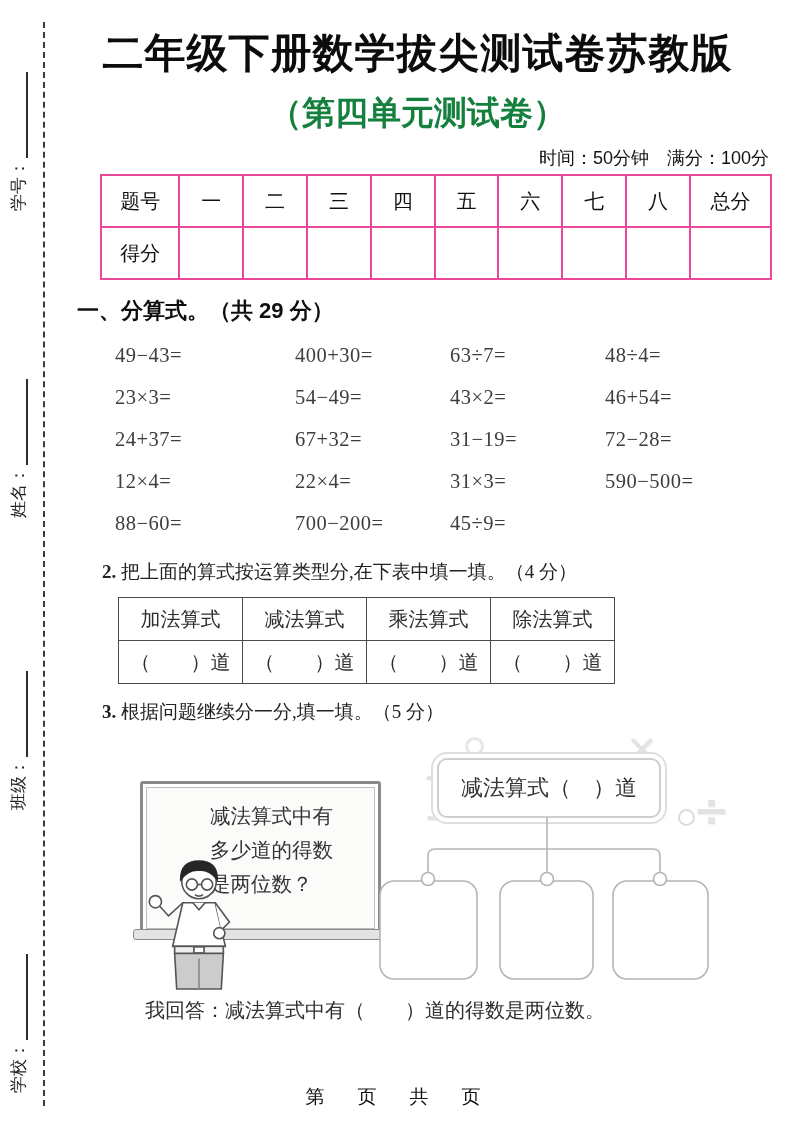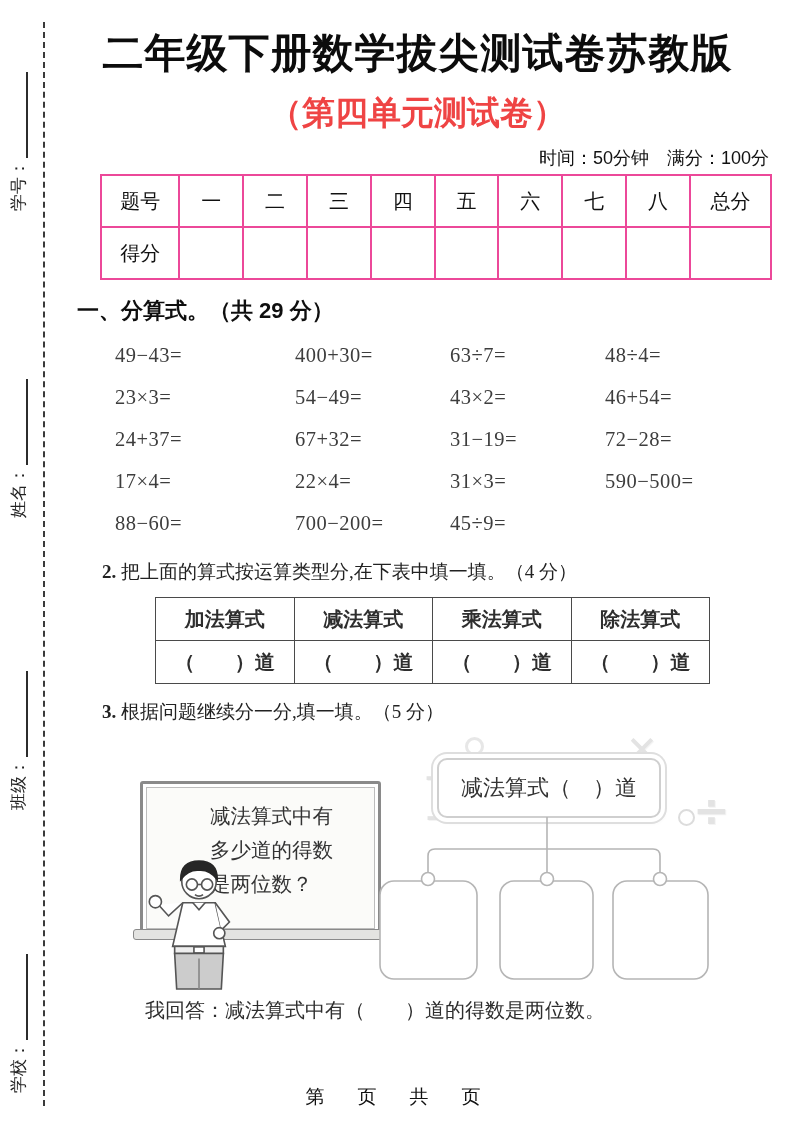--- a/index.html
+++ b/index.html
@@ -24,21 +24,21 @@
     border-bottom:2px solid #2c2c2c;margin-left:2px;
   }
   
   .content{position:absolute;left:60px;top:0;width:715px;}
   .page-title{
     margin:26px 0 0;text-align:center;font-size:41px;font-weight:bold;
     font-family:"Liberation Sans", sans-serif;color:#0c0c0c;letter-spacing:1px;
   }
   .page-subtitle{
     margin:10px 0 0;text-align:center;font-size:33px;font-weight:bold;
-    font-family:Liberation Mono, monospace;color:#ef4444;
+    font-family:Liberation Mono, monospace;color:#15803d;
   }
   .exam-meta{
     margin:10px 6px 4px 0;text-align:right;font-size:18px;
     font-family:"Liberation Sans", sans-serif;color:#111;
   }
   table.score{
     border-collapse:collapse;margin:4px 0 0 40px;width:672px;
     font-family:"Liberation Sans", sans-serif;
   }
   table.score td{
@@ -55,21 +55,21 @@
   .q-label{margin:15px 0 0 42px;font-size:19px;color:#222;}
   .q-label.q1{margin-left:55px;}
   .q-label b{font-family:"Liberation Serif", serif;}
   .arith-grid{
     margin:8px 0 0 55px;display:grid;
     grid-template-columns:180px 155px 155px 110px;
     grid-auto-rows:42px;align-items:center;
   }
   .expr{font-size:20.5px;color:#3d3d3d;letter-spacing:0.5px;}
   table.classify{
-    border-collapse:collapse;margin:12px 0 0 95px;width:555px;font-weight:bold;
+    border-collapse:collapse;margin:12px 0 0 58px;width:497px;
   }
   table.classify td{
     border:1.6px solid #4a4a4a;width:25%;height:42px;text-align:center;
     font-size:20px;color:#2e2e2e;padding:0;
   }
   
   .diagram{position:relative;height:262px;margin-top:4px;}
   .board-frame{
     position:absolute;left:80px;top:52px;width:235px;height:148px;
     background:#fbfbf9;border:3px solid #8a8a8a;border-radius:3px;
@@ -178,21 +178,21 @@
     <span class="expr">63÷7=</span>
     <span class="expr">48÷4=</span>
     <span class="expr">23×3=</span>
     <span class="expr">54−49=</span>
     <span class="expr">43×2=</span>
     <span class="expr">46+54=</span>
     <span class="expr">24+37=</span>
     <span class="expr">67+32=</span>
     <span class="expr">31−19=</span>
     <span class="expr">72−28=</span>
-    <span class="expr">17×4=</span>
+    <span class="expr">12×4=</span>
     <span class="expr">22×4=</span>
     <span class="expr">31×3=</span>
     <span class="expr">590−500=</span>
     <span class="expr">88−60=</span>
     <span class="expr">700−200=</span>
     <span class="expr">45÷9=</span>
   </div>
 
   <div class="q-label">
     <b>2.</b>

